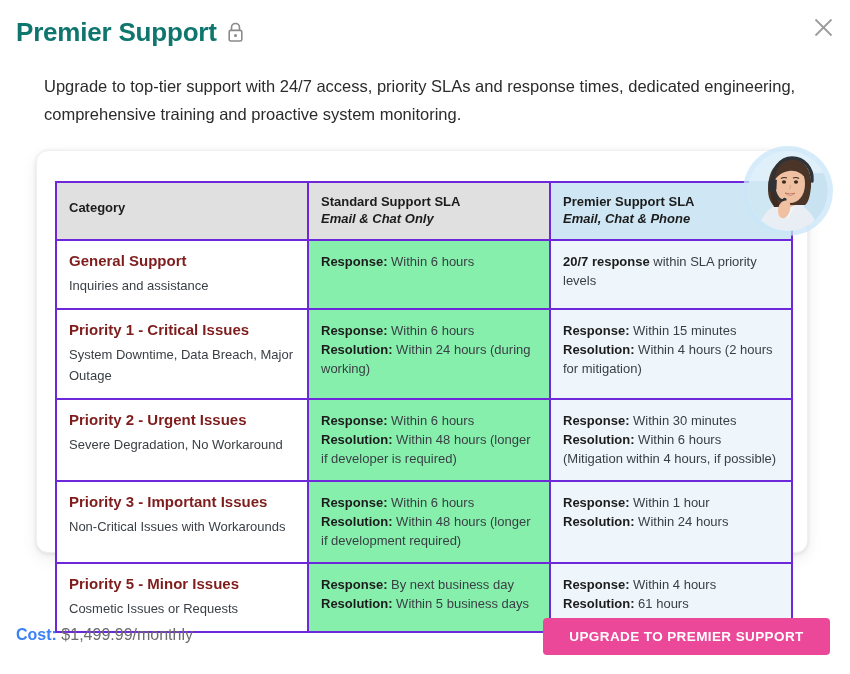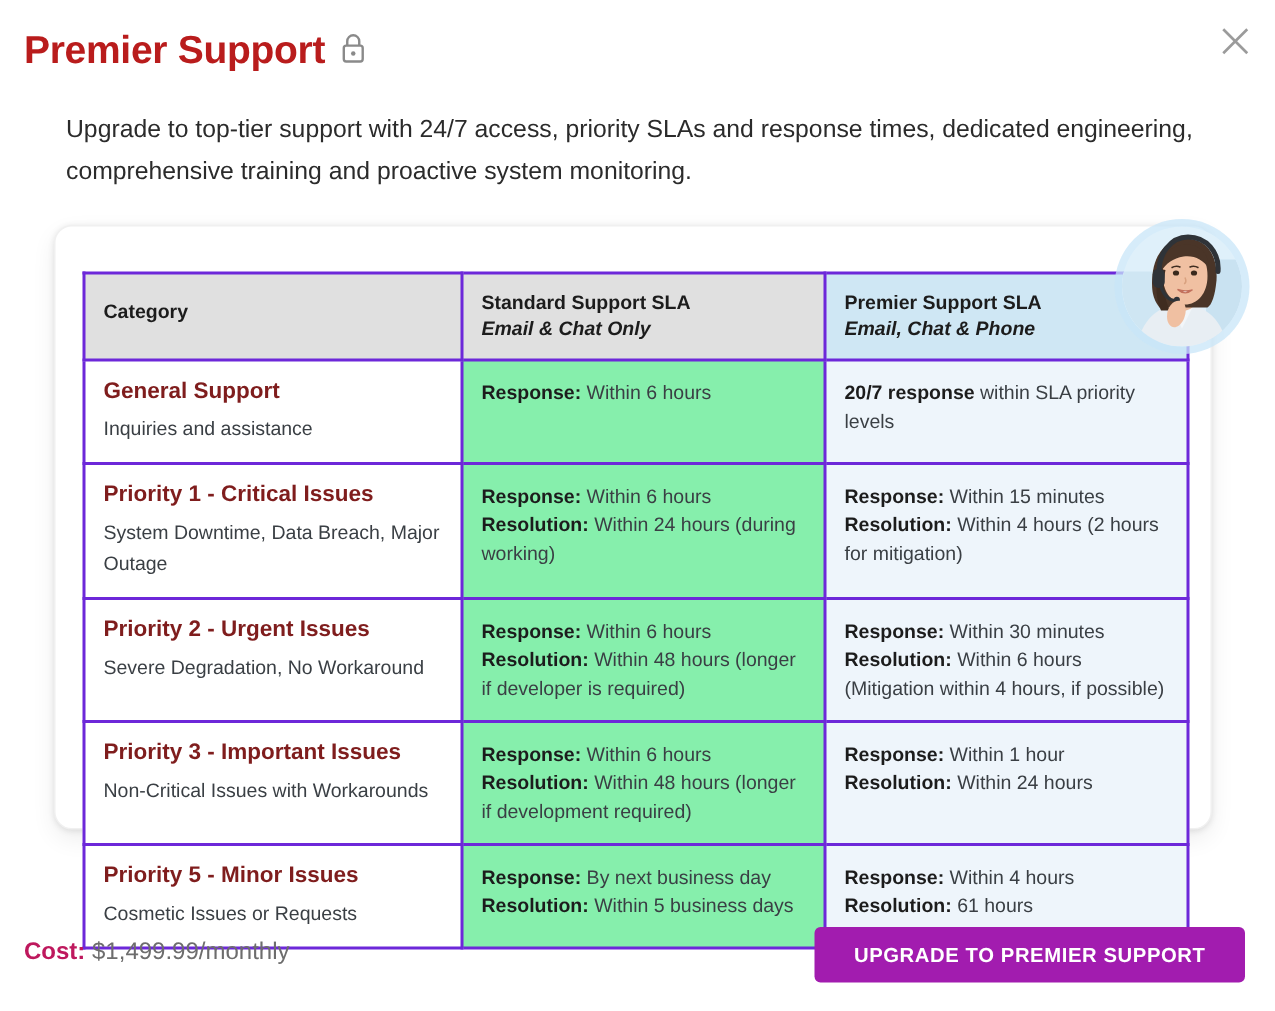--- a/index.html
+++ b/index.html
@@ -19,21 +19,21 @@
 
   
   .modal-header {
     position: absolute;
     left: 16px; top: 18px;
     display: flex; align-items: center; gap: 10px;
   }
   .modal-title {
     font-size: 26px;
     font-weight: bold;
-    color: #b91c1c;
+    color: #0f766e;
     letter-spacing: -0.2px;
     line-height: 1.1;
   }
   .lock-icon { display: block; margin-top: 4px; }
 
   .close-btn {
     position: absolute;
     right: 10px; top: 10px;
     width: 34px; height: 34px;
     display: flex; align-items: center; justify-content: center;
@@ -135,27 +135,27 @@
   tr.r-p4 td { height: 58px; }
 
   
   .cost-line {
     position: absolute;
     left: 16px; top: 624px;
     font-size: 16px;
     color: #6d6d6d;
     line-height: 22px;
   }
-  .cost-line b { color: #be185d; font-weight: bold; }
+  .cost-line b { color: #3b82f6; font-weight: bold; }
 
   .upgrade-btn {
     position: absolute;
     left: 543px; top: 618px;
     width: 287px; height: 37px;
-    background: #a21caf;
+    background: #ec4899;
     border: none;
     border-radius: 4px;
     color: #ffffff;
     font-size: 13.5px;
     font-weight: bold;
     letter-spacing: 0.4px;
     cursor: pointer;
     font-family: "Liberation Sans", sans-serif;
   }
 </style>

